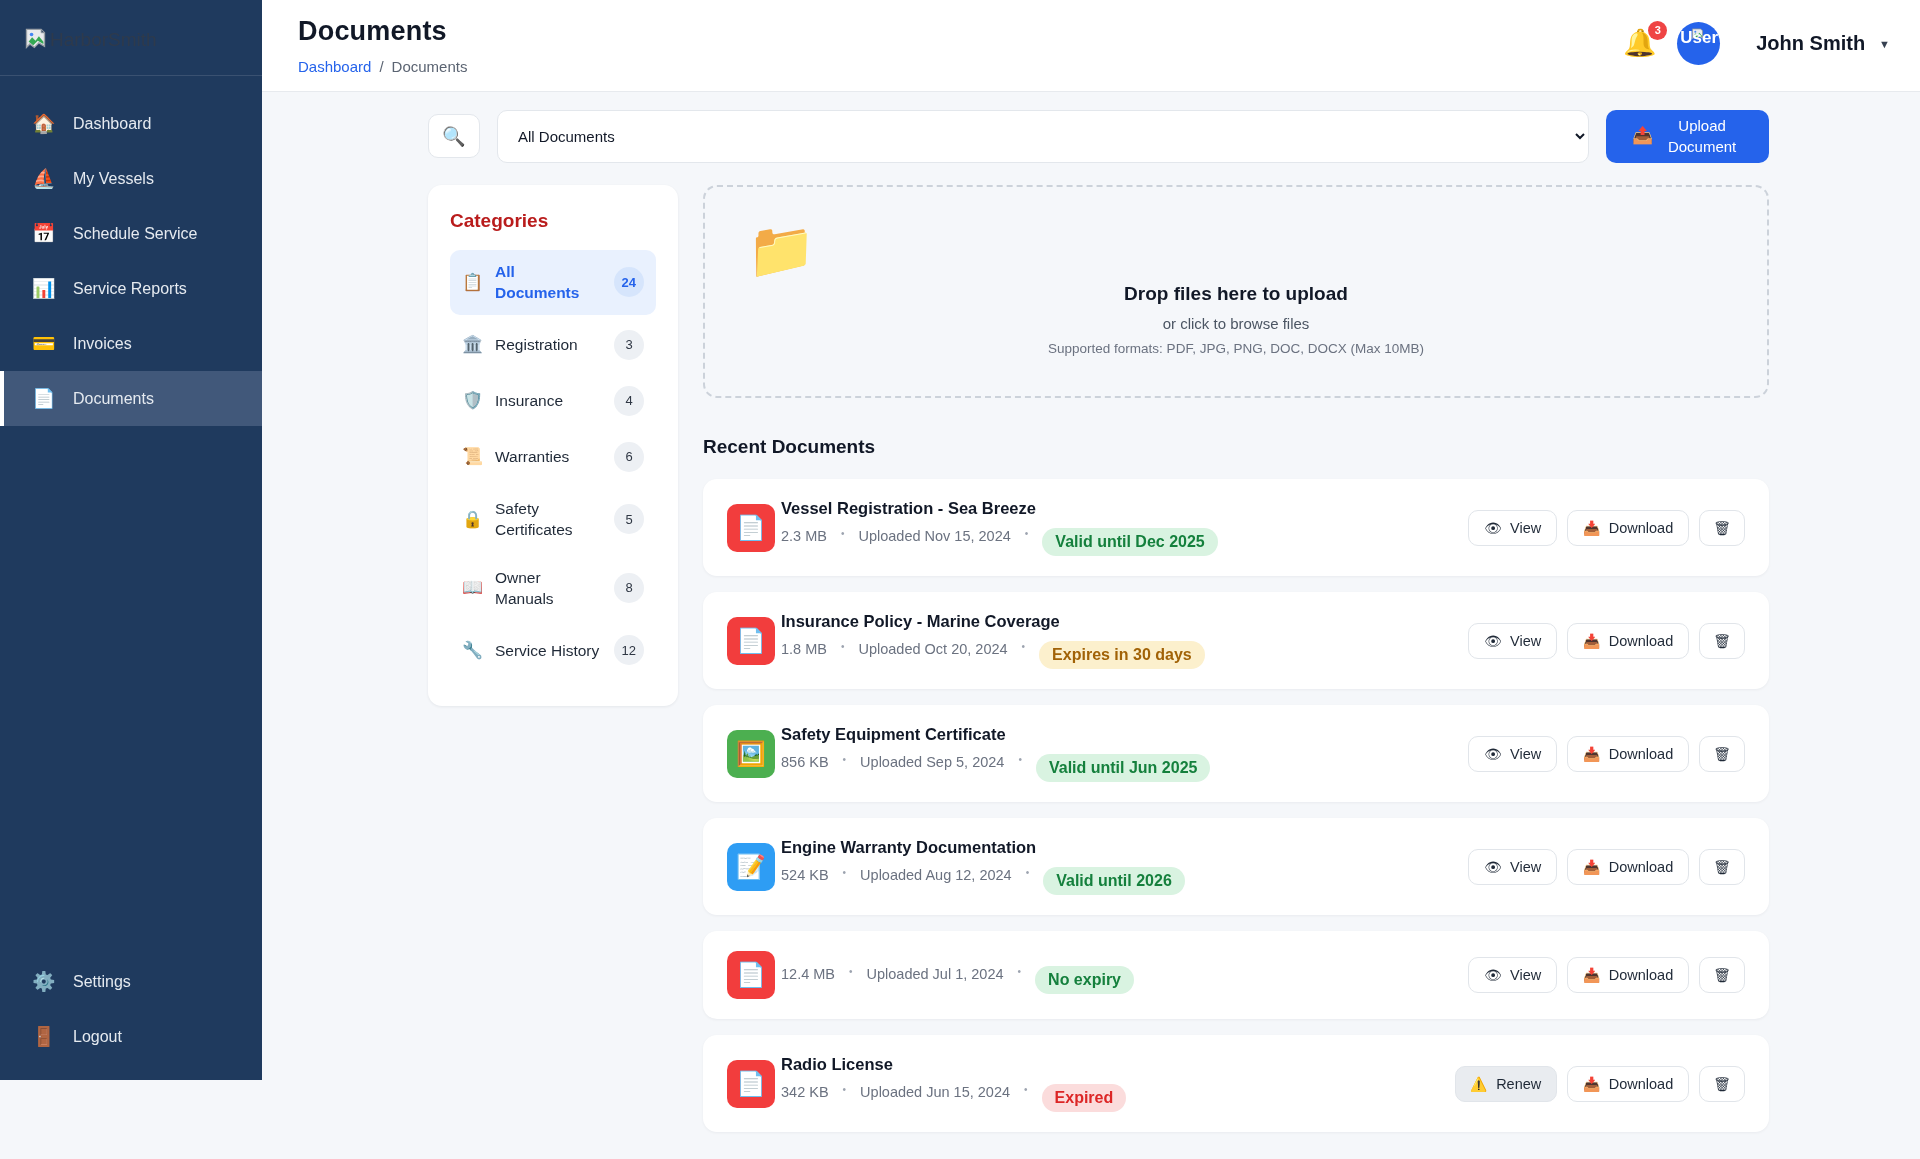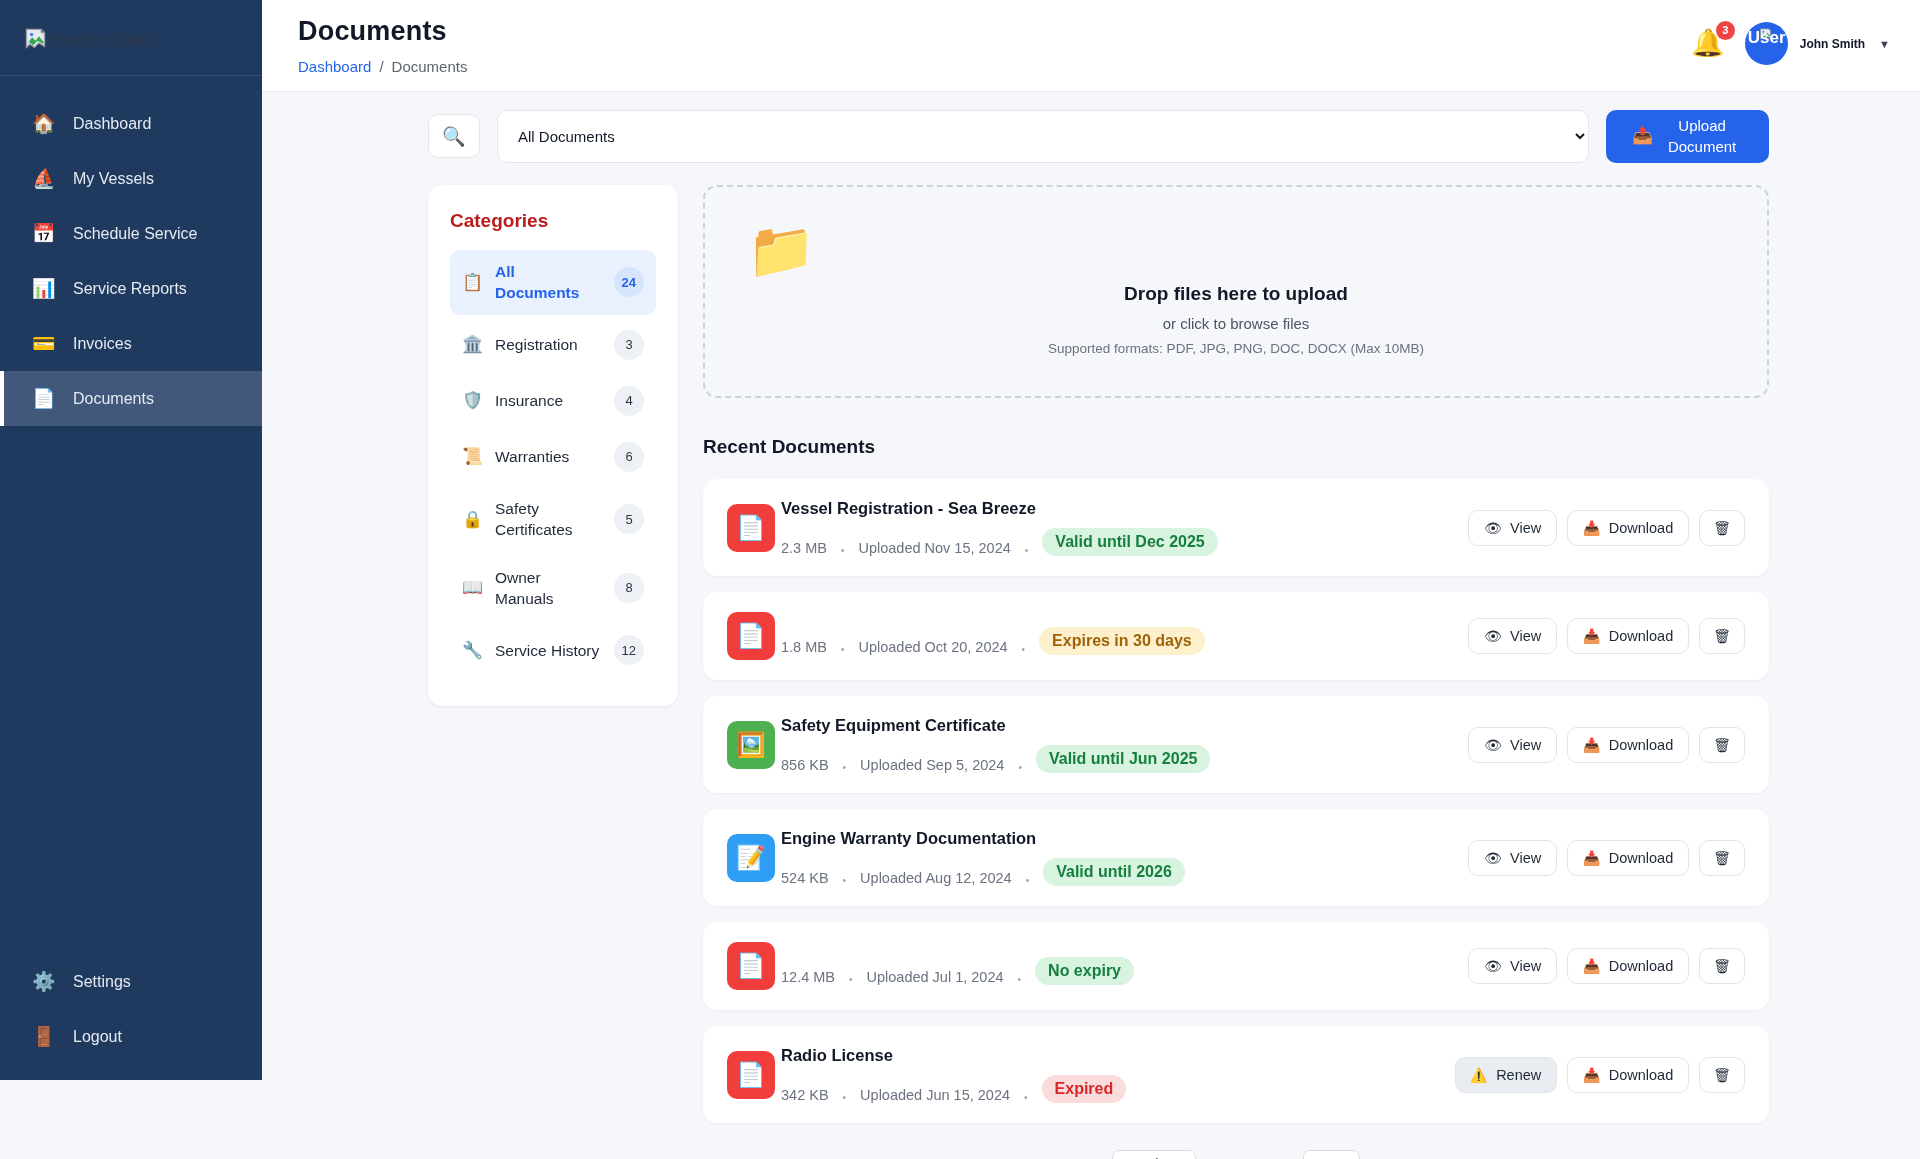--- a/index.html
+++ b/index.html
@@ -56,21 +56,21 @@
   .user-chip { display: flex; align-items: center; gap: 12px; cursor: pointer; }
   .avatar {
     width: 43px; height: 43px; border-radius: 50%;
     background: #2563eb; overflow: hidden; position: relative; flex-shrink: 0;
   }
   .avatar svg { position: absolute; top: 5px; left: 13px; }
   .avatar-alt {
     position: absolute; bottom: 17px; left: 3px;
     color: #fff; font-size: 17px; font-weight: 700; white-space: nowrap;
   }
-  .user-name { font-size: 12px; font-weight: 700; color: #111827; }
+  .user-name { font-size: 20px; font-weight: 700; color: #111827; margin-left: 24px; }
   .caret { font-size: 11px; color: #374151; margin-left: 2px; }
 
   
   .content { padding: 18px 151px 0 166px; }
   .toolbar { display: flex; gap: 17px; align-items: flex-start; }
   .search-btn {
     width: 52px; height: 44px; margin-top: 4px;
     background: #fff; border: 1px solid #e3e7ec; border-radius: 10px;
     font-size: 19px; display: flex; align-items: center; justify-content: center;
     cursor: pointer; flex-shrink: 0;
@@ -135,21 +135,21 @@
     background: #fff; border-radius: 14px; padding: 20px 24px;
     display: flex; align-items: center; margin-bottom: 16px;
     box-shadow: 0 1px 3px rgba(16,24,40,0.05);
   }
   .doc-icon {
     width: 48px; height: 48px; border-radius: 10px; flex-shrink: 0;
     display: flex; align-items: center; justify-content: center; font-size: 24px;
   }
   .doc-info { margin-left: 6px; flex: 1; min-width: 0; }
   .doc-name { font-size: 16.5px; font-weight: 700; color: #111827; }
-  .doc-meta { display: flex; align-items: flex-end; gap: 14px; margin-top: 10px; font-size: 14.5px; color: #6b7280; }
+  .doc-meta { display: flex; align-items: flex-start; gap: 14px; margin-top: 10px; font-size: 14.5px; color: #6b7280; }
   .meta-dot { font-size: 10px; color: #9ca3af; }
   .badge { border-radius: 999px; padding: 5px 13px; font-size: 16px; font-weight: 700; white-space: nowrap; }
   .badge.green  { background: #d9f3e1; color: #15803d; }
   .badge.yellow { background: #fcf0cd; color: #a16207; }
   .badge.red    { background: #fbdcdc; color: #dc2626; }
   .doc-actions { display: flex; gap: 10px; flex-shrink: 0; }
   .action-btn {
     display: flex; align-items: center; gap: 8px;
     background: #fff; border: 1px solid #e1e5ea; border-radius: 10px;
     padding: 9px 15px; font-size: 14.5px; color: #1f2937; cursor: pointer;
@@ -350,20 +350,21 @@
                     <span>Download</span>
                   </button>
                   <button class="action-btn icon-only">
                     <span class="a-icon">🗑</span>
                   </button>
                 </div>
               </div>
               <div class="doc-row">
                 <div class="doc-icon" style="background: rgb(242, 61, 61);">📄</div>
                 <div class="doc-info">
+                  <div class="doc-name">Insurance Policy - Marine Coverage</div>
                   <div class="doc-meta">
                     <span>1.8 MB</span>
                     <span class="meta-dot">•</span>
                     <span>Uploaded Oct 20, 2024</span>
                     <span class="meta-dot">•</span>
                     <span class="badge yellow">Expires in 30 days</span>
                   </div>
                 </div>
                 <div class="doc-actions">
                   <button class="action-btn">

